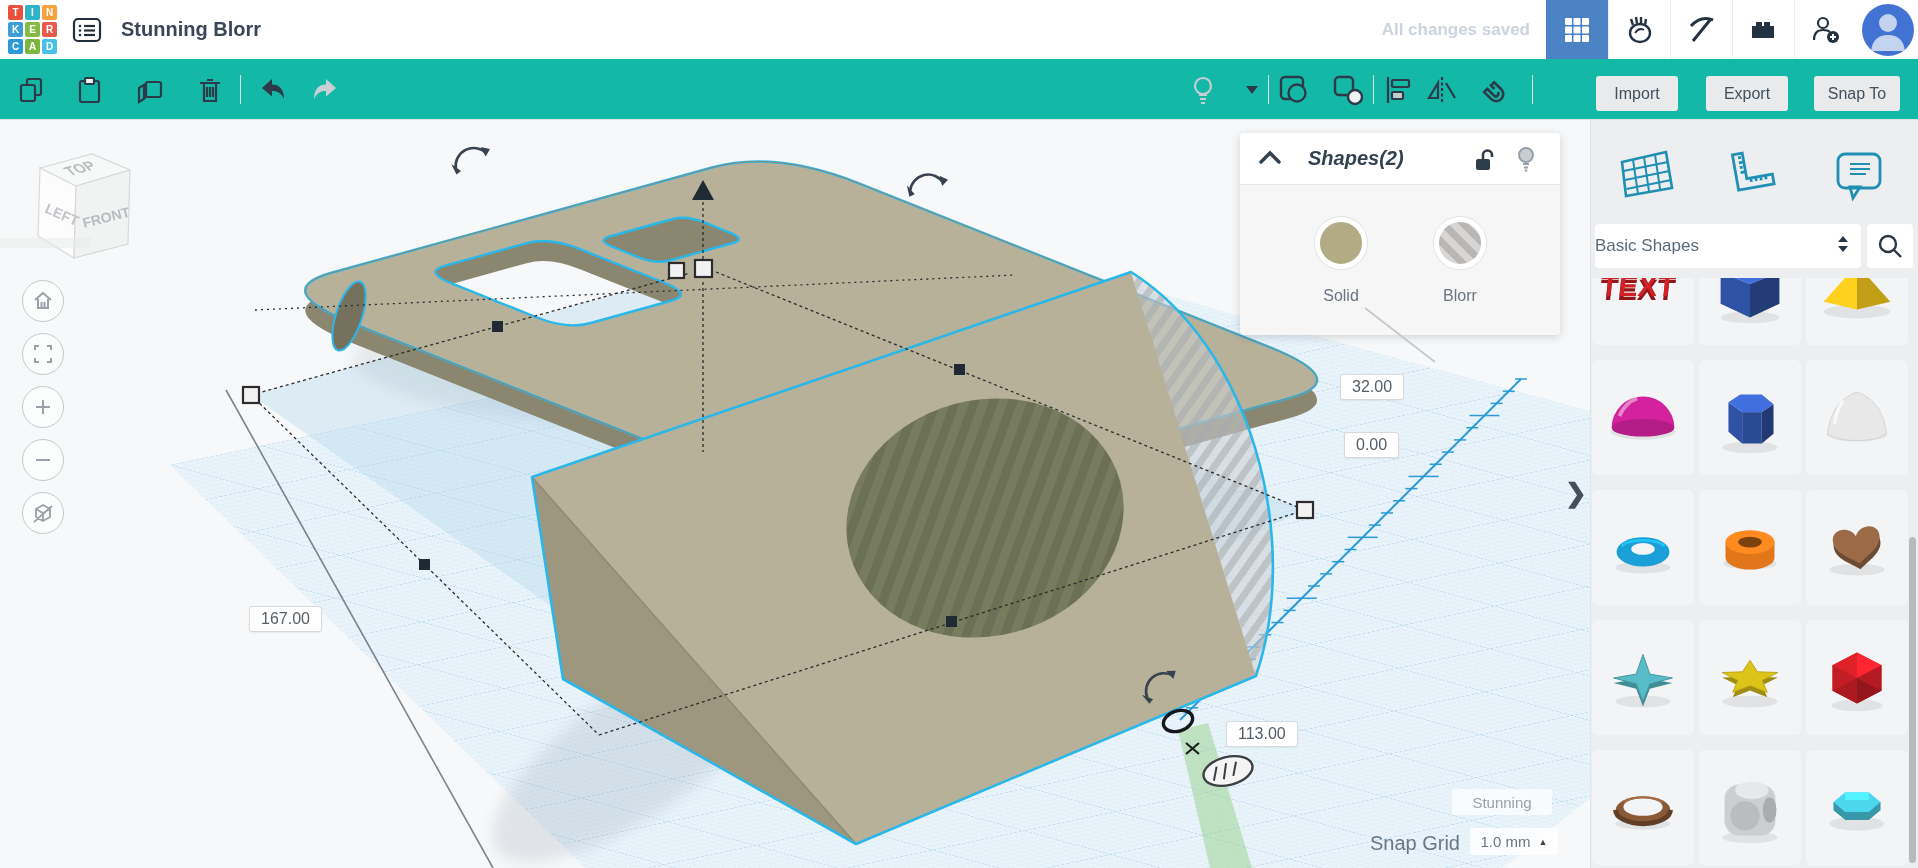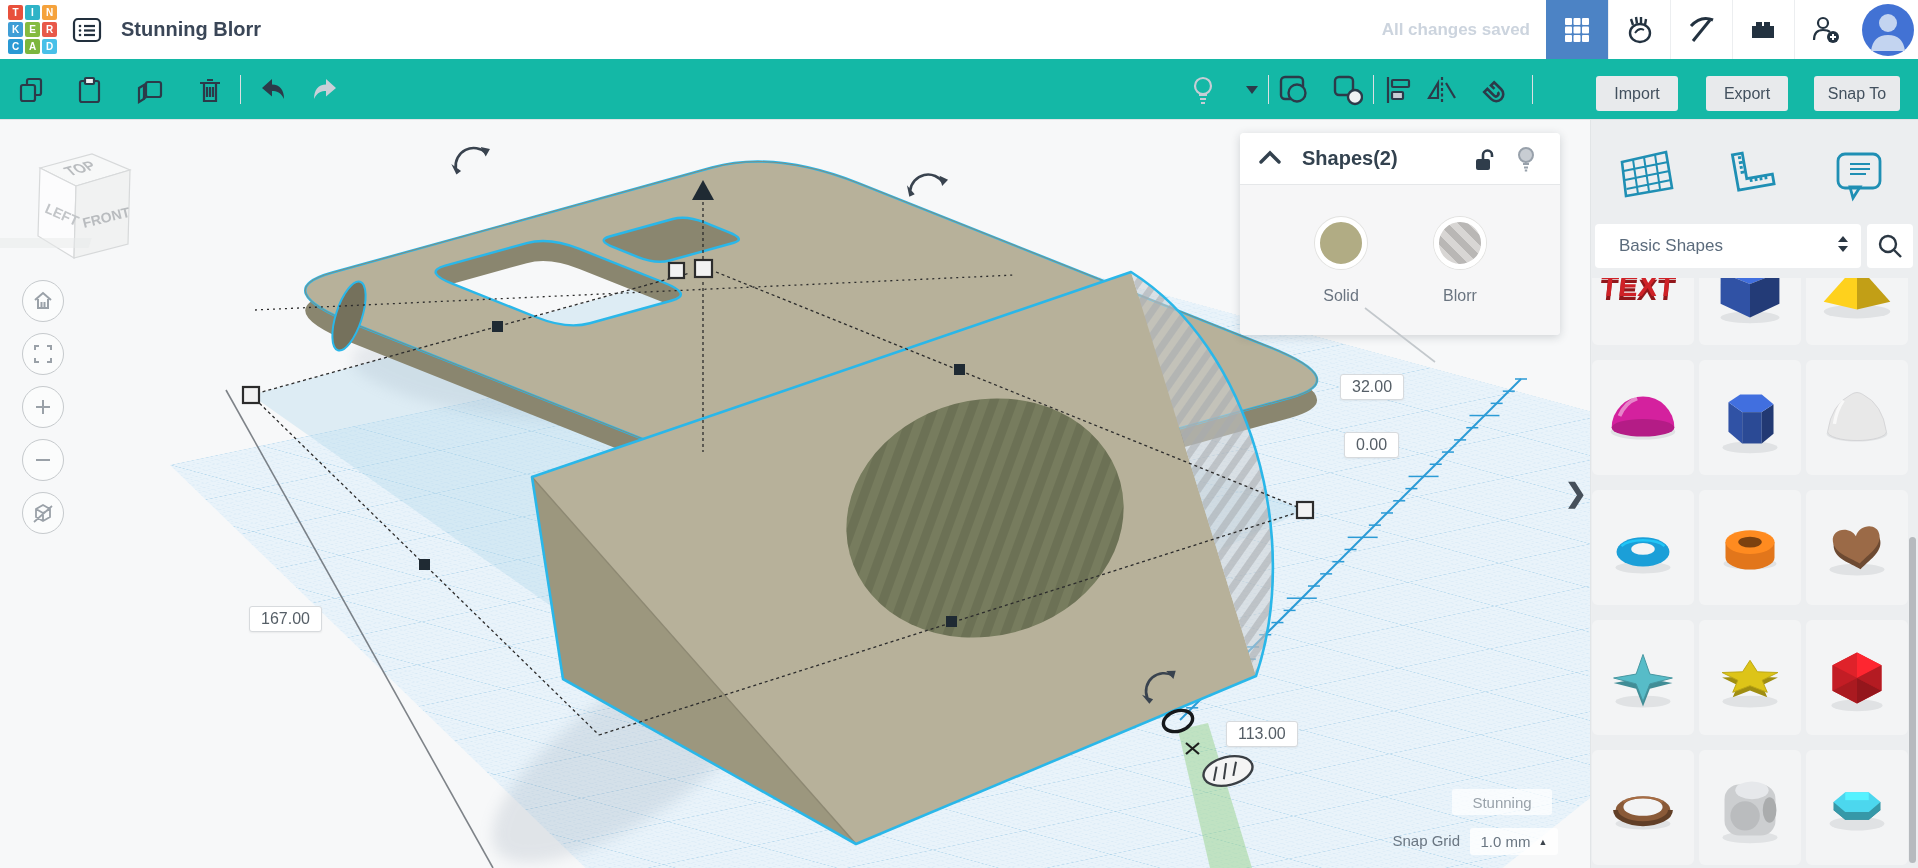--- a/index.html
+++ b/index.html
@@ -28,50 +28,50 @@
   .tb-icon { position:absolute; top:15px; width:32px; height:32px; display:flex; align-items:center; justify-content:center; }
   .tb-div { position:absolute; top:16px; width:1px; height:29px; background:#dcdfe2; }
   .tb-btn { position:absolute; top:17px; height:35px; border-radius:3px; background:#e8eaec;
             display:flex; align-items:center; justify-content:center; font-size:16px; color:#42505e; }
 
   
   .rpanel { position:absolute; left:1590px; top:120px; width:328px; height:748px; background:#eceef0;
             border-left:1px solid #e2e5e7; z-index:10; }
   .rp-tool { position:absolute; top:18px; width:72px; height:78px; display:flex; align-items:center; justify-content:center; }
   .rp-select { position:absolute; left:4px; top:104px; width:266px; height:44px; background:#fff; border-radius:4px;
-               display:flex; align-items:center; font-size:17px; color:#5b6b7c; padding-left:24px; }
+               display:flex; align-items:center; font-size:17px; color:#5b6b7c; padding-left:0; }
   .rp-select .caret { position:absolute; right:12px; }
   .rp-search { position:absolute; left:276px; top:104px; width:46px; height:44px; background:#fff; border-radius:4px;
                display:flex; align-items:center; justify-content:center; }
   .rp-gallery { position:absolute; left:1px; top:158px; width:320px; bottom:0; overflow:hidden; }
   .rp-grid { position:relative; top:-48px; display:grid; grid-template-columns:repeat(3,102px); grid-auto-rows:115px; gap:15px 5px; }
   .tile { background:#f3f4f5; border-radius:6px; display:flex; align-items:center; justify-content:center; }
   .tile svg { width:98px; height:104px; }
   .rp-scrollbar { position:absolute; left:318px; top:417px; width:7px; height:326px; background:#b6babe; border-radius:4px; }
 
   
   .shapes-panel { position:absolute; left:1240px; top:133px; width:320px; height:202px; z-index:40;
                   border-radius:4px; box-shadow:0 2px 10px rgba(30,40,50,.18); overflow:hidden; }
   .sp-header { position:relative; height:52px; background:#fff; border-bottom:1px solid #e5e7e9;
                display:flex; align-items:center; }
-  .sp-title { font-size:20px; font-weight:bold; color:#33424f; margin-left:20px; }
+  .sp-title { font-size:20px; font-weight:bold; color:#33424f; margin-left:26px;font-style:italic; }
   .sp-body { position:relative; height:150px; background:#f6f6f7; }
   .swatch { position:absolute; top:32px; width:52px; height:52px; border-radius:50%; border:5px solid #fff; }
   .swatch-label { position:absolute; top:102px; width:120px; text-align:center; font-size:16px; color:#6a7480; }
   .leader-svg { position:absolute; left:1355px; top:300px; width:110px; height:80px; z-index:41; pointer-events:none; }
 
   
   .scene-wrap { position:absolute; left:0; top:120px; width:1590px; height:748px; }
   .dim { position:absolute; background:#ffffff; border:1px solid #d7dadd; border-radius:3px;
          padding:3px 11px; font-size:16px; color:#555e66; z-index:20; box-shadow:0 1px 2px rgba(0,0,0,.06); }
   .settings-btn { position:absolute; left:1452px; top:789px; width:100px; height:26px; border-radius:3px;
                   background:rgba(255,255,255,.72); color:#99a2aa; font-size:15px;
                   display:flex; align-items:center; justify-content:center; z-index:20; }
   .snap-label { position:absolute; left:1320px; top:832px; width:140px; text-align:right;
-                font-size:15px; color:#6a7682; z-index:20; }
+                font-size:20px; color:#6a7682; z-index:20; }
   .snap-dd { position:absolute; left:1470px; top:828px; width:88px; height:27px; border-radius:3px;
              background:rgba(255,255,255,.8); font-size:15px; color:#6a7682;
              display:flex; align-items:center; justify-content:center; gap:8px; z-index:20; }
   .snap-dd .up { font-size:9px; color:#3c444c; }
   .panel-chevron { position:absolute; left:1565px; top:478px; font-size:26px; font-weight:bold; color:#454f5a; z-index:20; }
   .nav-btn { position:absolute; left:22px; width:42px; height:42px; border-radius:50%;
              border:1px solid #c6cacd; background:rgba(255,255,255,.55);
              display:flex; align-items:center; justify-content:center; z-index:15; }
 </style>
 </head>

